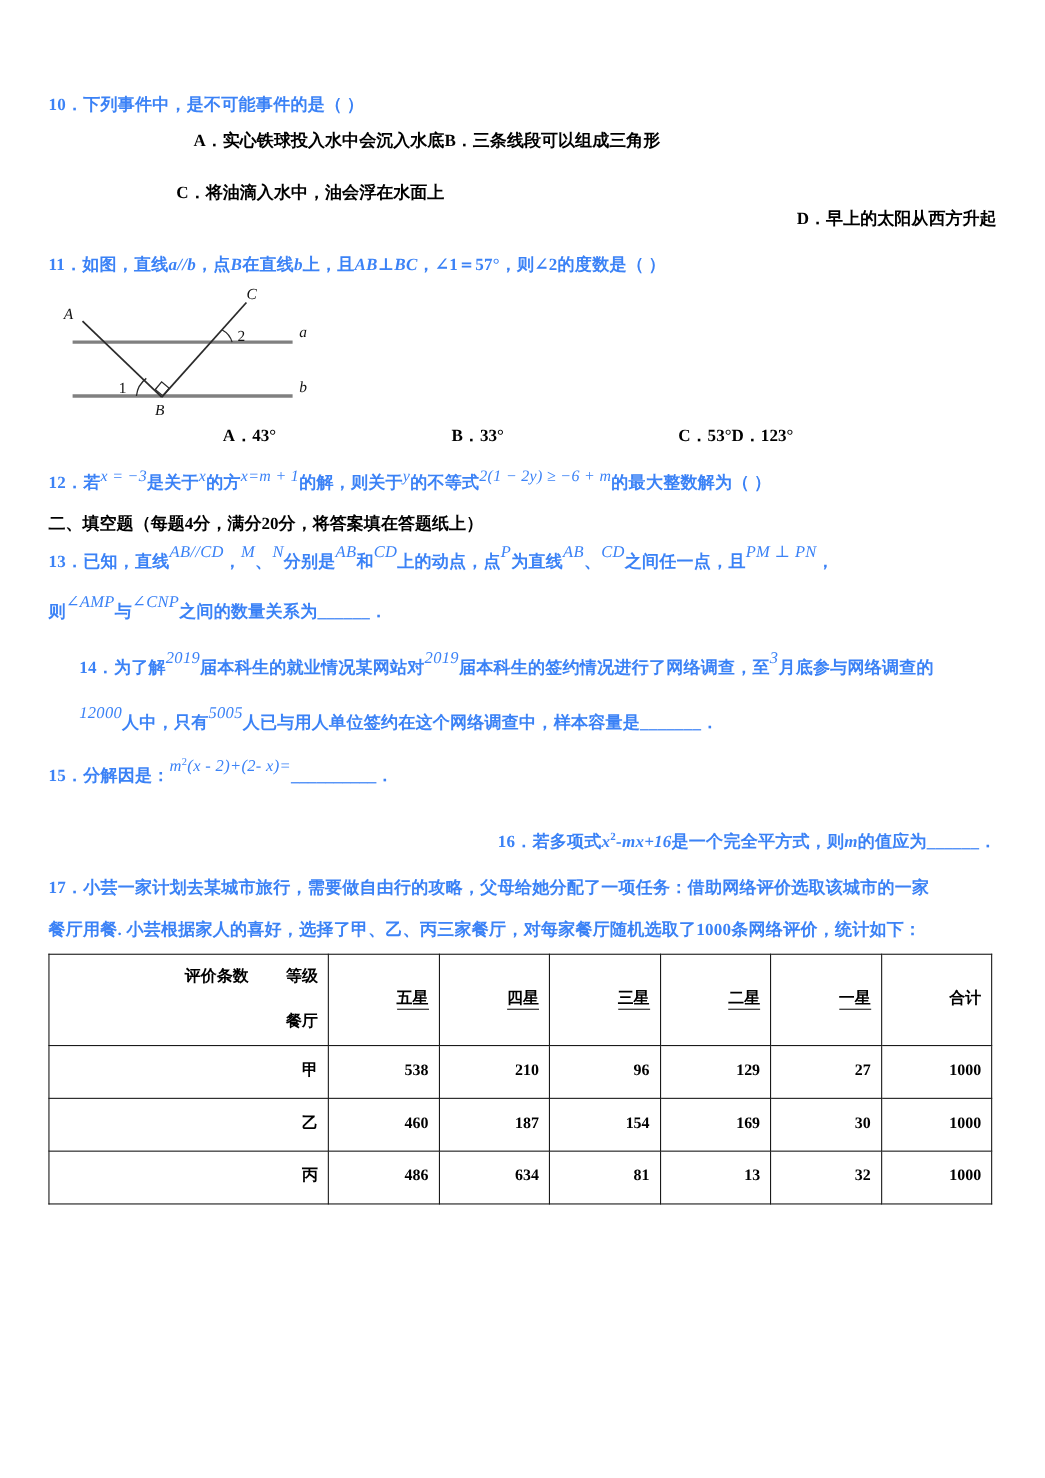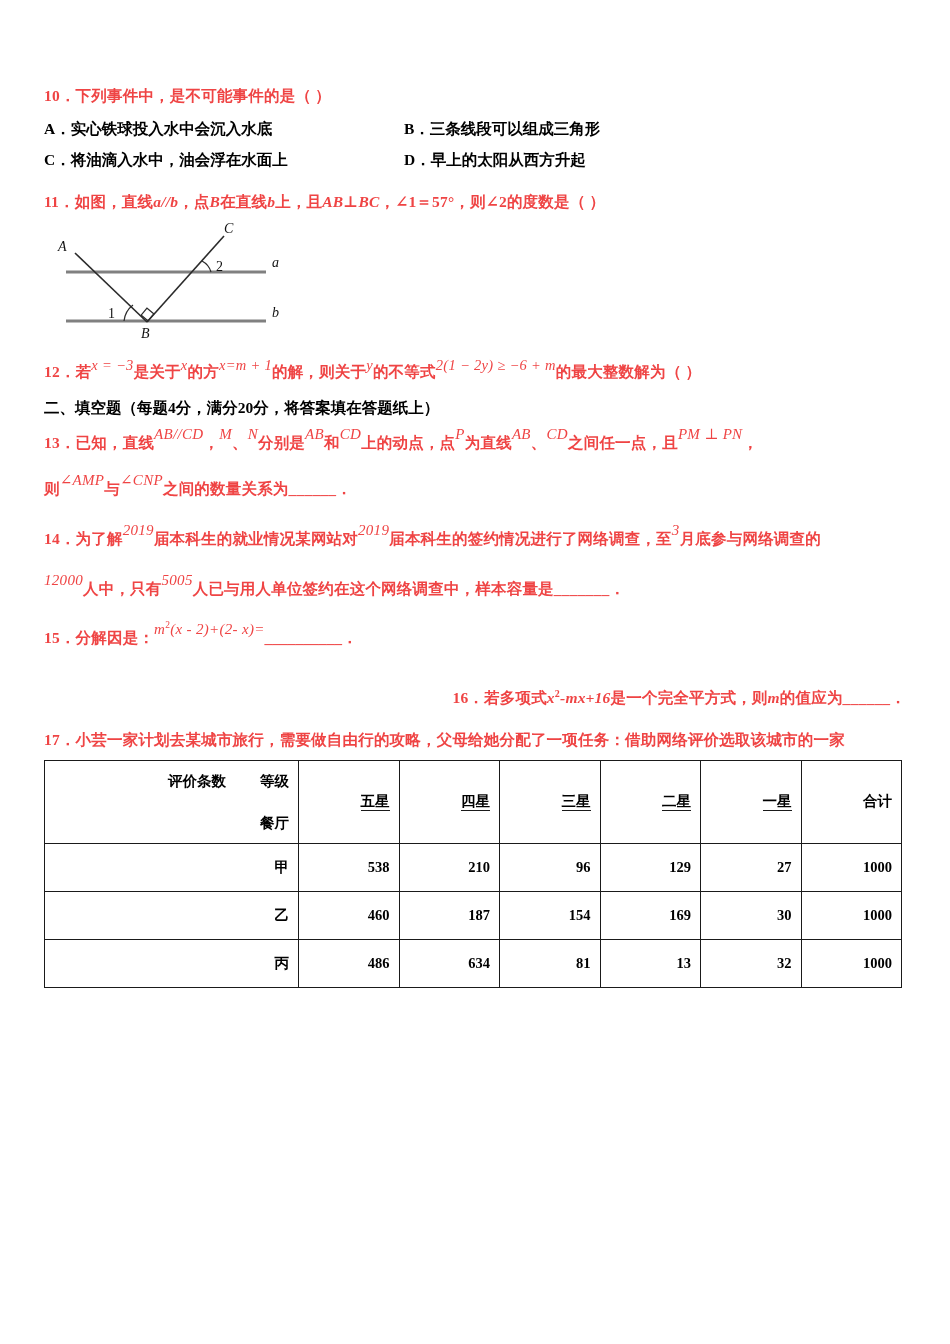--- a/index.html
+++ b/index.html
@@ -28,33 +28,33 @@
     top: 84px;
     width: 862px;
   }
 
   
   .qline {
     font-size: 15.5px;
     line-height: 1.55;
     letter-spacing: 0.2px;
     font-weight: 700;
-    color: #ef4444;
+    color: #3b82f6;
     white-space: nowrap;
   }
 
   .q-block { margin-bottom: 13px; }
 
   .opts {
     display: flex;
     font-size: 15.5px;
     font-weight: 700;
     line-height: 1.5;
   }
-  .opt { white-space: nowrap; }
+  .opt { white-space: nowrap; text-align: right; }
   .opt-ab { width: 360px; }
   .opt-q4 { width: 207px; }
 
   .sect-head {
     font-size: 15.5px;
     font-weight: 700;
     margin-top: 14px;
     margin-bottom: 10px;
   }
 
@@ -134,21 +134,21 @@
 
 <div class="page">
  <div class="content">
 
   <div class="q-block">
     <div class="qline">10．下列事件中，是不可能事件的是（    ）</div>
     <div class="opts" style="margin-top:9px;">
       <span class="opt opt-ab">A．实心铁球投入水中会沉入水底</span>
       <span class="opt">B．三条线段可以组成三角形</span>
     </div>
-    <div class="opts" style="margin-top:8px;">
+    <div class="opts" style="margin-top:24px;flex-direction:column;">
       <span class="opt opt-ab">C．将油滴入水中，油会浮在水面上</span>
       <span class="opt">D．早上的太阳从西方升起</span>
     </div>
   </div>
 
   <div class="q-block" style="margin-top:18px;">
     <div class="qline">
       <span>11．如图，直线</span><span class="mathflat">a//b</span><span>，点</span><span class="mathflat">B</span><span>在直线</span><span class="mathflat">b</span><span>上，且</span><span class="mathflat">AB⊥BC</span><span>，∠1＝57°，则∠2的度数是（    ）</span>
     </div>
 
@@ -172,40 +172,46 @@
         <text x="14" y="33" font-family="Liberation Serif, serif" font-style="italic" font-size="14" fill="#111">A</text>
         <text x="97" y="120" font-family="Liberation Serif, serif" font-style="italic" font-size="14" fill="#111">B</text>
         <text x="180" y="15" font-family="Liberation Serif, serif" font-style="italic" font-size="14" fill="#111">C</text>
         <text x="228" y="49" font-family="Liberation Serif, serif" font-style="italic" font-size="14" fill="#111">a</text>
         <text x="228" y="99" font-family="Liberation Serif, serif" font-style="italic" font-size="14" fill="#111">b</text>
         <text x="64" y="100" font-family="Liberation Serif, serif" font-size="14" fill="#111">1</text>
         <text x="172" y="53" font-family="Liberation Serif, serif" font-size="14" fill="#111">2</text>
       </svg>
     </div>
 
+    <div class="opts" style="margin-top:4px;">
+      <span class="opt opt-q4">A．43°</span>
+      <span class="opt opt-q4">B．33°</span>
+      <span class="opt opt-q4">C．53°</span>
+      <span class="opt">D．123°</span>
+    </div>
   </div>
 
   <div class="q-block" style="margin-top:20px;">
     <div class="qline">
       <span>12．若</span><span class="math">x = −3</span><span>是关于</span><span class="math">x</span><span>的方</span><span class="math">x=m + 1</span><span>的解，则关于</span><span class="math">y</span><span>的不等式</span><span class="math">2(1 − 2y) ≥ −6 + m</span><span>的最大整数解为（    ）</span>
     </div>
   </div>
 
   <div class="sect-head">二、填空题（每题4分，满分20分，将答案填在答题纸上）</div>
 
   <div class="q-block" style="margin-top:12px;">
     <div class="qline">
       <span>13．已知，直线</span><span class="math up-lg">AB//CD</span><span>，</span><span class="math up-lg">M</span><span>、</span><span class="math up-lg">N</span><span>分别是</span><span class="math up-lg">AB</span><span>和</span><span class="math up-lg">CD</span><span>上的动点，点</span><span class="math up-lg">P</span><span>为直线</span><span class="math up-lg">AB</span><span>、</span><span class="math up-lg">CD</span><span>之间任一点，且</span><span class="math up-lg">PM ⊥ PN</span><span>，</span>
     </div>
     <div class="qline" style="margin-top:22px;">
       <span>则</span><span class="math up-lg">∠AMP</span><span>与</span><span class="math up-lg">∠CNP</span><span>之间的数量关系为______．</span>
     </div>
   </div>
 
-  <div class="q-block" style="margin-top:26px;">
+  <div class="q-block" style="margin-top:26px;margin-left:28px;">
     <div class="qline">
       <span>14．为了解</span><span class="math up-lg">2019</span><span>届本科生的就业情况某网站对</span><span class="math up-lg">2019</span><span>届本科生的签约情况进行了网络调查，至</span><span class="math up-lg">3</span><span>月底参与网络调查的</span>
     </div>
     <div class="qline" style="margin-top:26px;">
       <span class="math up-lg">12000</span><span>人中，只有</span><span class="math up-lg">5005</span><span>人已与用人单位签约在这个网络调查中，样本容量是_______．</span>
     </div>
   </div>
 
   <div class="q-block" style="margin-top:24px;">
     <div class="qline">
@@ -214,20 +220,21 @@
   </div>
 
   <div class="q-block" style="margin-top:36px;text-align:right;">
     <div class="qline">
       <span>16．若多项式</span><span class="mathflat"><span>x</span><sup>2</sup><span>-mx+16</span></span><span>是一个完全平方式，则</span><span class="mathflat">m</span><span>的值应为______．</span>
     </div>
   </div>
 
   <div class="q-block" style="margin-top:18px;">
     <div class="qline">17．小芸一家计划去某城市旅行，需要做自由行的攻略，父母给她分配了一项任务：借助网络评价选取该城市的一家</div>
+    <div class="qline" style="margin-top:14px;">餐厅用餐. 小芸根据家人的喜好，选择了甲、乙、丙三家餐厅，对每家餐厅随机选取了1000条网络评价，统计如下：</div>
 
     <table class="stat">
       <tbody>
         <tr>
           <td class="head-corner" style="width:235px;">
             <span class="corner-l1"><span>评价条数</span><span class="gap-mid"></span><span>等级</span></span>
             <span class="corner-l2">餐厅</span>
           </td>
           <td class="colhead"><span class="ul">五星</span></td>
           <td class="colhead"><span class="ul">四星</span></td>

